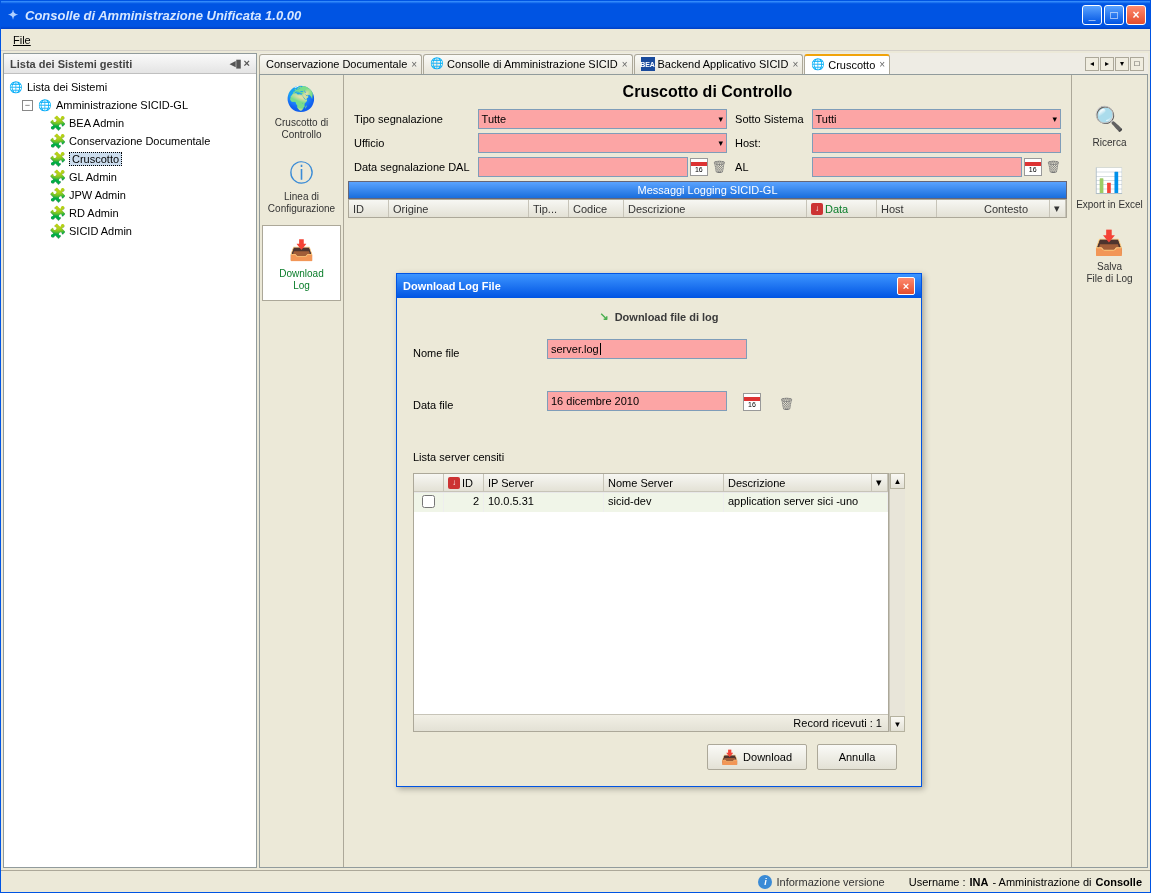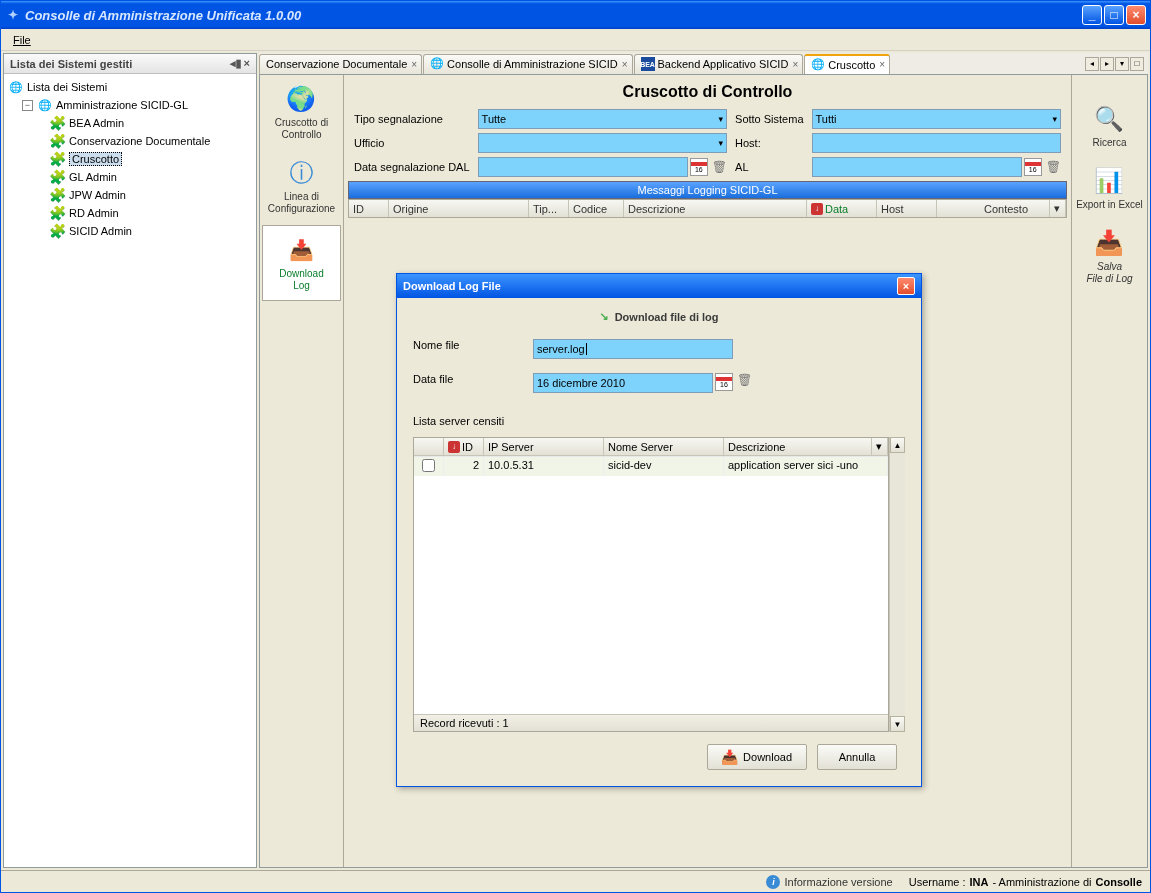--- a/index.html
+++ b/index.html
@@ -38,53 +38,53 @@
 .main { flex: 1; background: #ece9d8; display: flex; border: 1px solid #919b9c; border-top: none; position: relative; }
 .left-toolbar { width: 84px; background: #ece9d8; border-right: 1px solid #aca899; display: flex; flex-direction: column; }
 .tool-item { display: flex; flex-direction: column; align-items: center; padding: 8px 4px; text-align: center; color: #333; gap: 2px; }
 .tool-item.active { background: #fff; border: 1px solid #aca899; margin: 2px; }
 .tool-icon { width: 32px; height: 32px; display: flex; align-items: center; justify-content: center; font-size: 24px; }
 .tool-label { font-size: 10px; line-height: 1.2; }
 .center { flex: 1; display: flex; flex-direction: column; padding: 4px; overflow: hidden; }
 .page-title { text-align: center; font-weight: bold; font-size: 16px; padding: 4px; }
 .filters { display: grid; grid-template-columns: auto 1fr auto 1fr; gap: 4px 8px; padding: 4px 6px; align-items: center; }
 .filters label { white-space: nowrap; }
-.ctl { height: 20px; border: 1px solid #7f9db9; background: #7dd3fc; padding: 0 3px; display: flex; align-items: center; }
+.ctl { height: 20px; border: 1px solid #7f9db9; background: #fca5a5; padding: 0 3px; display: flex; align-items: center; }
 .ctl.combo::after { content: "▾"; margin-left: auto; font-size: 9px; color: #000; }
 .date-icon { width: 18px; height: 18px; border: 1px solid #999; background: #fff; display: inline-flex; flex-direction: column; align-items: center; justify-content: center; font-size: 7px; margin-left: 2px; }
 .date-icon::before { content: ""; display: block; width: 100%; height: 4px; background: #d33; }
 .trash-icon { color: #777; margin-left: 4px; font-size: 12px; }
 .date-wrap { display: flex; align-items: center; }
 .date-wrap .ctl { flex: 1; }
 .table-title { background: linear-gradient(to bottom, #5aa3ff, #1a6edc); color: #fff; text-align: center; padding: 2px; border: 1px solid #667; }
 .table-head { display: flex; background: linear-gradient(to bottom, #f7f7f3, #e3e1d5); border: 1px solid #aca899; }
 .th { border-right: 1px solid #c7c4b8; padding: 2px 4px; color: #333; display: flex; align-items: center; gap: 2px; }
 .th.data { color: #0a7d2a; }
 .sort-ind { width: 12px; height: 12px; background: #c33; border-radius: 2px; display: inline-flex; align-items: center; justify-content: center; color: #fff; font-size: 8px; }
 .right-toolbar { width: 76px; background: #ece9d8; border-left: 1px solid #aca899; display: flex; flex-direction: column; padding-top: 20px; }
 .statusbar { height: 22px; background: #ece9d8; border-top: 1px solid #aca899; display: flex; align-items: center; padding: 0 8px; justify-content: flex-end; gap: 4px; }
 .statusbar .info-icon { width: 14px; height: 14px; border-radius: 50%; background: #3a8bd6; color: #fff; display: inline-flex; align-items: center; justify-content: center; font-size: 9px; font-style: italic; font-weight: bold; }
 .dialog { position: absolute; left: 136px; top: 198px; width: 526px; height: 514px; border: 1px solid #0054e3; background: #ece9d8; display: flex; flex-direction: column; box-shadow: 2px 2px 6px rgba(0,0,0,0.3); }
 .dialog-title { height: 24px; background: linear-gradient(to bottom, #3d95ff, #0054e3); color: #fff; font-weight: bold; display: flex; align-items: center; padding: 0 6px; }
 .dialog-title .dclose { margin-left: auto; width: 18px; height: 18px; background: linear-gradient(to bottom,#ff8a6e,#e34d2e); border: 1px solid #fff; border-radius: 2px; display: flex; align-items: center; justify-content: center; font-size: 11px; }
 .dialog-body { flex: 1; padding: 12px 16px; display: flex; flex-direction: column; }
 .dialog-heading { text-align: center; font-weight: bold; font-size: 15px; color: #3a3a3a; margin-bottom: 16px; display: flex; justify-content: center; align-items: center; gap: 6px; }
-.form-row { display: flex; align-items: flex-start; margin-bottom: 14px; }
+.form-row { display: flex; align-items: flex-end; margin-bottom: 32px; gap: 14px; }
 .form-row label { width: 120px; }
 .form-row .ctl { width: 200px; }
 .disabled-text { color: #999; }
 .servers-label { margin: 8px 0 10px; }
 .server-table { border: 1px solid #aca899; flex: 1; display: flex; flex-direction: column; background: #fff; }
 .server-table .shead { display: flex; background: linear-gradient(to bottom,#f7f7f3,#e3e1d5); border-bottom: 1px solid #c7c4b8; }
 .server-table .sh { border-right: 1px solid #c7c4b8; padding: 2px 4px; display: flex; align-items: center; gap: 2px; }
 .server-row { display: flex; border-top: 1px solid #e8e8e8; background: #f0f5e8; }
 .server-row .sc { border-right: 1px solid #eee; padding: 2px 4px; }
 .scrollbar-v { width: 16px; background: #e8e5d9; border-left: 1px solid #c7c4b8; display: flex; flex-direction: column; }
 .scrollbar-v .arr { height: 16px; border: 1px solid #b5b29f; background: linear-gradient(to bottom,#faf9f4,#e3e1d5); display: flex; align-items: center; justify-content: center; font-size: 8px; }
-.record-bar { background: linear-gradient(to bottom,#f2f0e6,#e3e1d5); padding: 2px 6px; border-top: 1px solid #c7c4b8; }
+.record-bar { background: linear-gradient(to bottom,#f2f0e6,#e3e1d5); padding: 2px 6px; border-top: 1px solid #c7c4b8; text-align: right; }
 .dialog-buttons { display: flex; justify-content: flex-end; gap: 10px; padding: 12px 8px 4px; }
 .btn { min-width: 80px; padding: 4px 14px; border: 1px solid #aca899; background: linear-gradient(to bottom,#fafaf7,#e3e1d5); display: flex; align-items: center; justify-content: center; gap: 4px; border-radius: 2px; }
 .dl-icon { font-size: 14px; }
 </style>
 </head>
 <body>
 
 <div class="window">
   <div class="titlebar">
     <span class="ticon">✦</span>
@@ -248,21 +248,21 @@
           <div class="tool-item">
             <span class="tool-icon">🔍</span>
             <span class="tool-label">Ricerca</span>
           </div>
           <div class="tool-item">
             <span class="tool-icon" style="color:#1f7a3a;">📊</span>
             <span class="tool-label">Export in Excel</span>
           </div>
           <div class="tool-item">
             <span class="tool-icon">📥</span>
-            <span class="tool-label" style="white-space:pre-line;font-style:italic;">Salva
+            <span class="tool-label" style="white-space:pre-line;">Salva
 File di Log</span>
           </div>
         </div>
 
         <div class="dialog">
           <div class="dialog-title">
             <span>Download Log File</span>
             <span class="dclose">×</span>
           </div>
           <div class="dialog-body">
@@ -326,18 +326,18 @@
             </div>
           </div>
         </div>
       </div>
     </div>
   </div>
 
   <div class="statusbar">
     <span class="info-icon">i</span>
     <span style="color:#333;">Informazione versione</span>
-    <span style="margin-left:12px;">Username :</span>
+    <span style="margin-left:20px;">Username :</span>
     <b>INA</b>
     <span>- Amministrazione di</span>
     <b>Consolle</b>
   </div>
 </div>
 
 </body></html>

